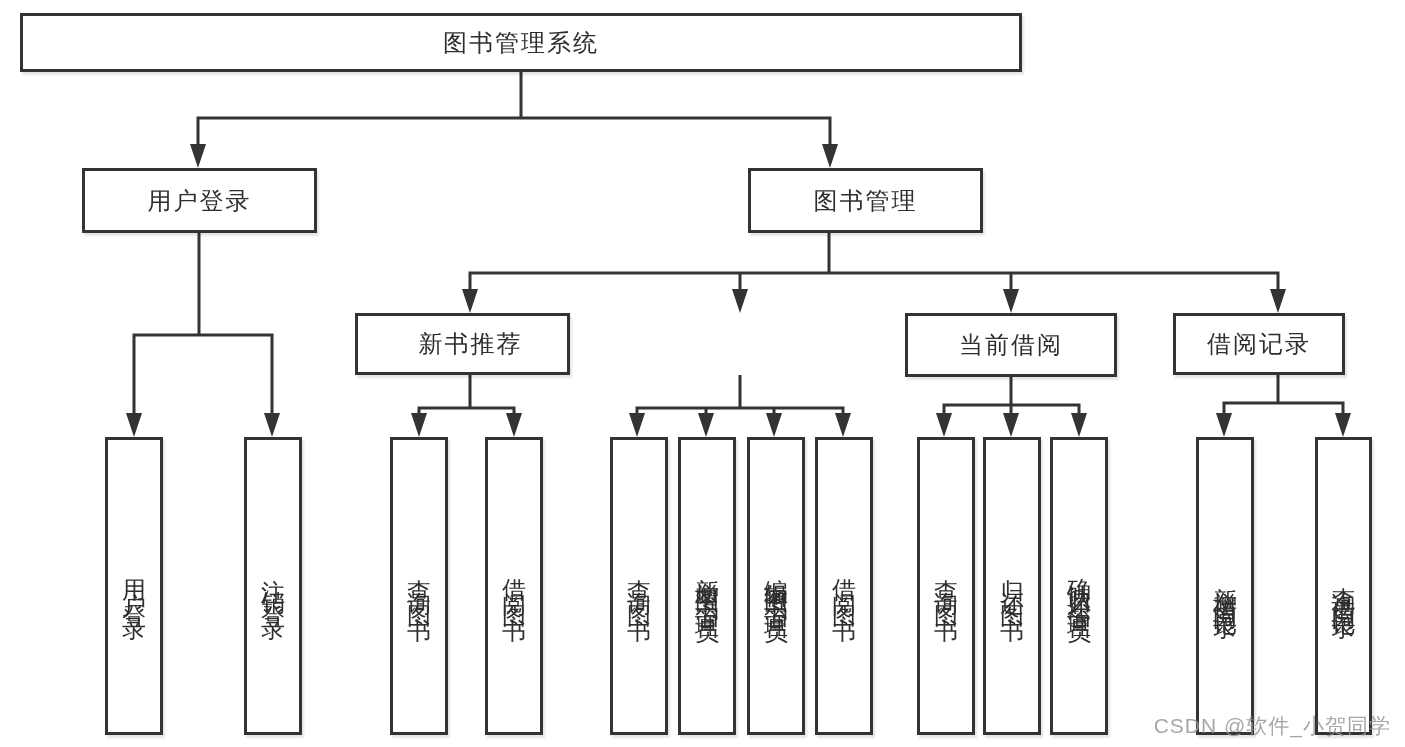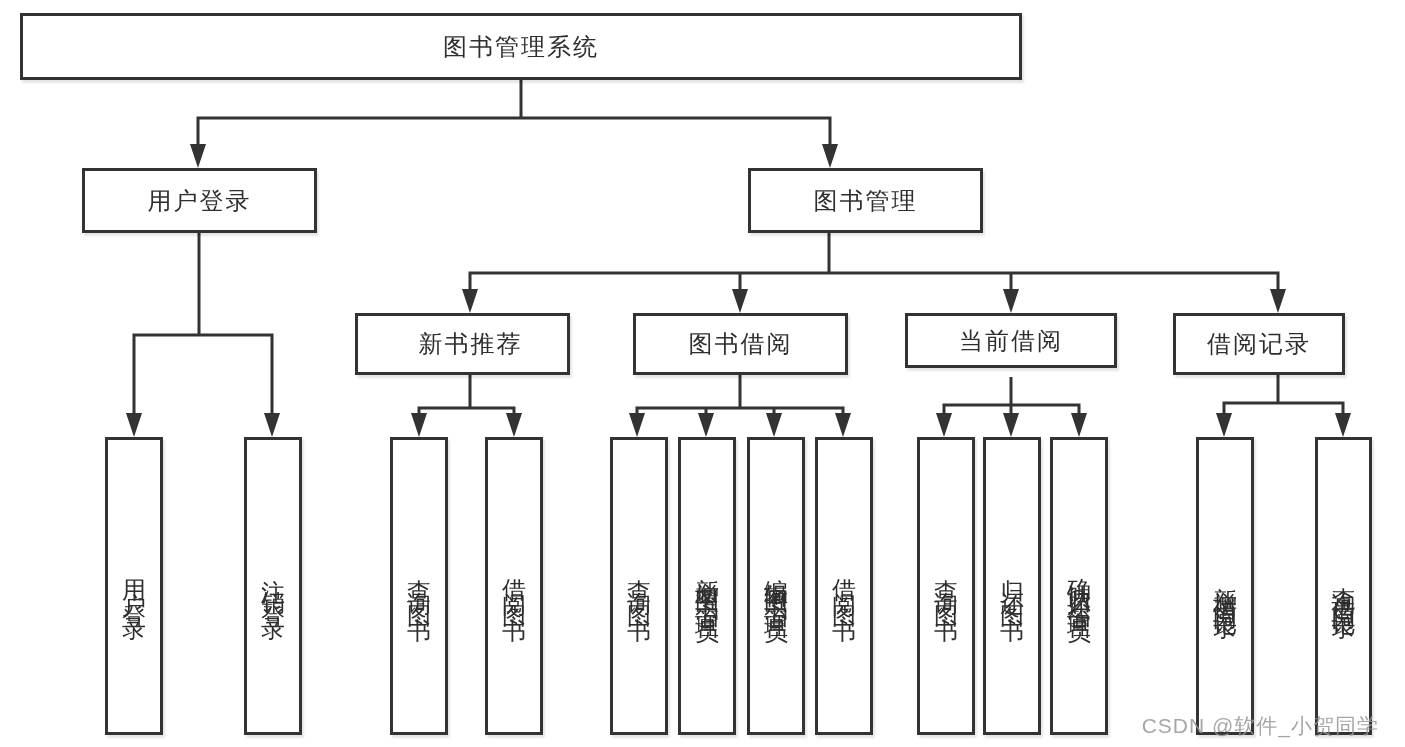--- a/index.html
+++ b/index.html
@@ -52,21 +52,21 @@
   }
   .vtext {
     writing-mode: vertical-rl;
     letter-spacing: 13px;
     line-height: 1;
     white-space: nowrap;
   }
   .vtext.tight { letter-spacing: 6px; }
   #watermark {
     position: absolute;
-    right: 26px;
+    right: 14px;
     top: 712px;
     font-size: 21px;
     letter-spacing: 1px;
     color: rgba(150,150,150,0.85);
     z-index: 5;
     white-space: nowrap;
   }
 </style>
 </head>
 <body>
@@ -99,38 +99,35 @@
       <polygon points="766,413 782,413 774,437"></polygon>
       <polygon points="835,413 851,413 843,437"></polygon>
       <polygon points="936,413 952,413 944,437"></polygon>
       <polygon points="1003,413 1019,413 1011,437"></polygon>
       <polygon points="1071,413 1087,413 1079,437"></polygon>
       <polygon points="1216,413 1232,413 1224,437"></polygon>
       <polygon points="1335,413 1351,413 1343,437"></polygon>
     </g>
   </svg>
 
-  <div class="box" style="left:20px; top:13px; width:1002px; height:67px;">
+  <div class="box" style="left:20px; top:13px; width:1002px; height:59px;">
     <span>图书管理系统</span>
   </div>
 
   <div class="box" style="left:82px; top:168px; width:235px; height:65px;">
     <span>用户登录</span>
   </div>
   <div class="box" style="left:712px; top:168px; width:235px; height:65px;margin-left:36px;">
     <span>图书管理</span>
   </div>
 
   <div class="box" style="left:355px; top:313px; width:215px; height:62px;padding-left:16px;">
     <span>新书推荐</span>
   </div>
-  <div class="box" style="left:633px; top:313px; width:215px; height:62px;">
-    <span>图书借阅</span>
-  </div>
-  <div class="box" style="left:905px; top:313px; width:212px; height:55px;">
+  <div class="box" style="left:905px; top:313px; width:212px; height:64px;">
     <span>当前借阅</span>
   </div>
   <div class="box" style="left:1173px; top:313px; width:172px; height:62px;">
     <span>借阅记录</span>
   </div>
 
   <div class="vbox" style="left:105px;">
     <span class="vtext">用户登录</span>
   </div>
   <div class="vbox" style="left:244px;">

